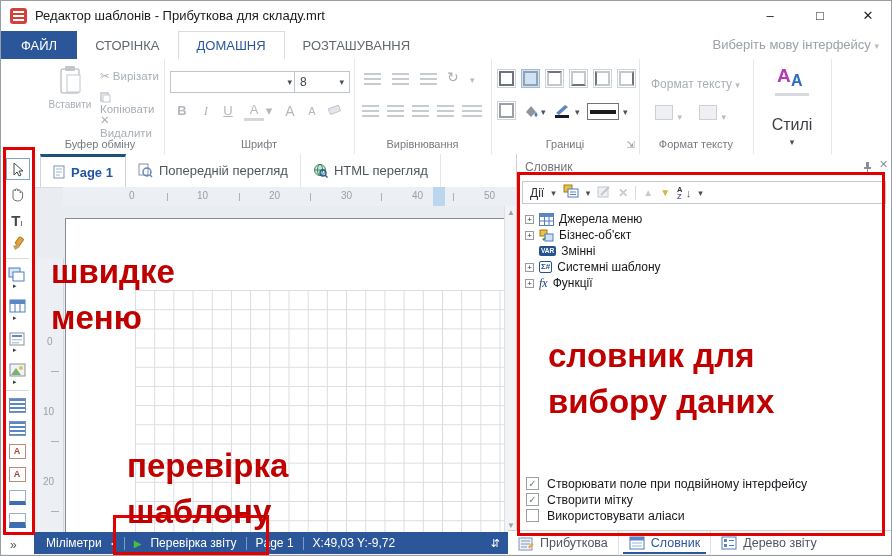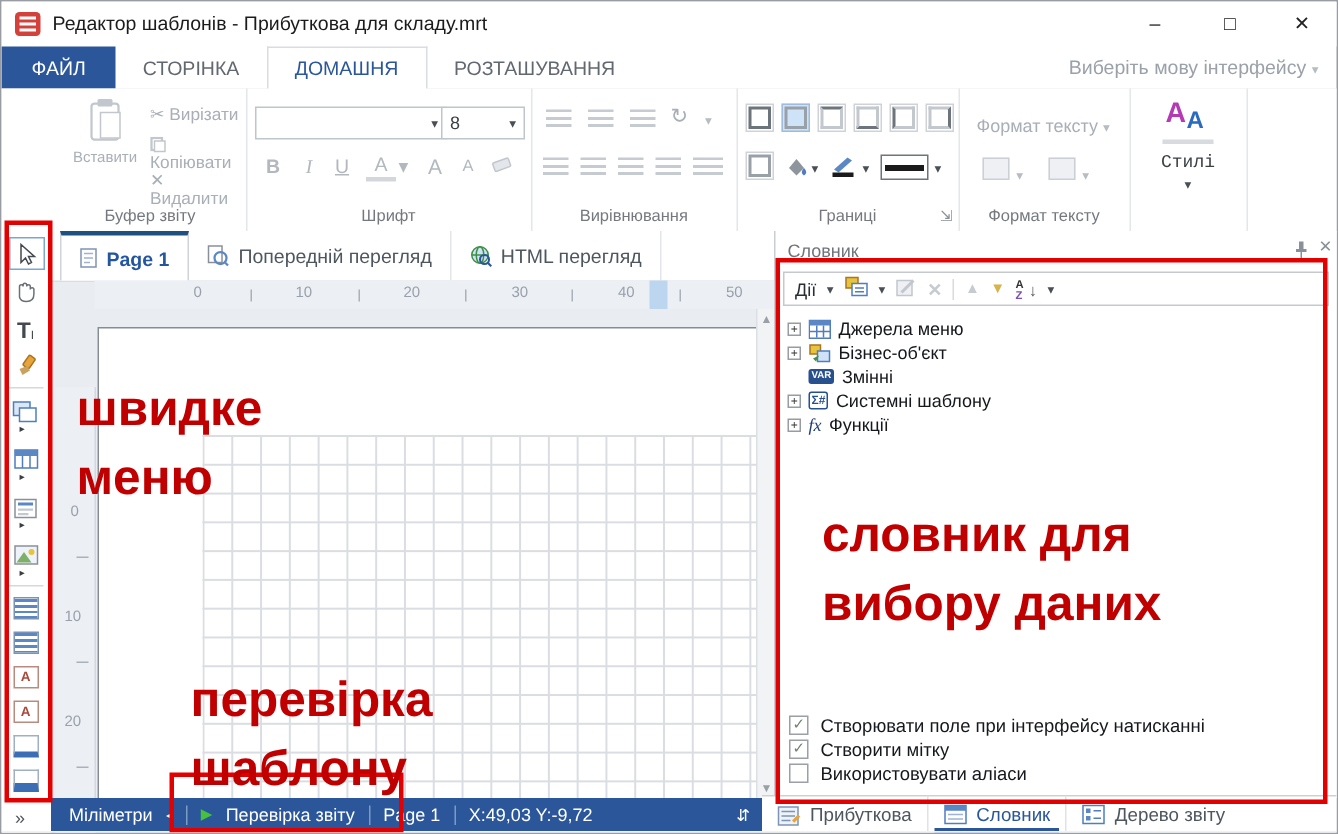--- a/index.html
+++ b/index.html
@@ -166,21 +166,21 @@
         <svg width="11" height="11" style="vertical-align:-2px">
           <rect x="1" y="1" width="7" height="8" class="dis-ic"></rect>
             <rect x="3" y="3" width="7" height="7" fill="#fff" stroke="#c2c7cd"></rect>
         </svg>
         <span class="gray">Копіювати</span>
       </div>
       <div class="abs" style="left:64px;top:54px;font-size:11.5px;">
         <span class="gray">✕</span>
         <span class="gray">Видалити</span>
       </div>
-      <div class="rlabel">Буфер звіту</div>
+      <div class="rlabel">Буфер обміну</div>
     </div>
 
     <div class="rgroup" style="left:163px;width:190px;">
       <div class="combo" style="left:6px;top:12px;width:116px;">
         <span></span>
         <span class="caret dark">▾</span>
       </div>
       <div class="combo" style="left:130px;top:12px;width:44px;">
         <span>8</span>
         <span class="caret dark">▾</span>
@@ -274,21 +274,21 @@
       <div class="rlabel">Формат тексту</div>
     </div>
 
     <div class="rgroup" style="left:752px;width:78px;border-right:1px solid #e3e6ea;">
       <div class="abs" style="left:0;top:4px;width:78px;text-align:center;">
         <div style="height:34px;position:relative;">
           <span style="position:absolute;left:24px;top:2px;font-size:19px;font-weight:bold;color:#b43bb4;">A</span>
           <span style="position:absolute;left:38px;top:9px;font-size:16px;font-weight:bold;color:#2b6ac1;">A</span>
           <div style="position:absolute;left:22px;top:30px;width:34px;height:3px;background:#d7dade;"></div>
         </div>
-        <div style="font-size:12px;color:#3a3f45;margin-top:4px;font-family:Liberation Mono, monospace;">Стилі</div>
+        <div style="font-size:16px;color:#3a3f45;margin-top:19px;">Стилі</div>
         <div class="caret dark" style="margin-top:3px;">▾</div>
       </div>
     </div>
   </div>
 
   <div class="abs main">
 
     <div class="toolbox">
       <div class="tbi sel" style="top:4px;">
         <svg width="14" height="15">
@@ -505,21 +505,21 @@
         <span>Системні шаблону</span>
       </div>
       <div class="tree-row" style="top:121px;">
         <span class="expander">+</span>
         <span class="fxit">fx</span>
         <span>Функції</span>
       </div>
 
       <div class="chk-row" style="top:322px;">
         <span class="chk">✓</span>
-        <span>Створювати поле при інтерфейсу натисканні</span>
+        <span>Створювати поле при подвійному інтерфейсу</span>
       </div>
       <div class="chk-row" style="top:338px;">
         <span class="chk">✓</span>
         <span>Створити мітку</span>
       </div>
       <div class="chk-row" style="top:354px;">
         <span class="chk"></span>
         <span>Використовувати аліаси</span>
       </div>
     </div>

